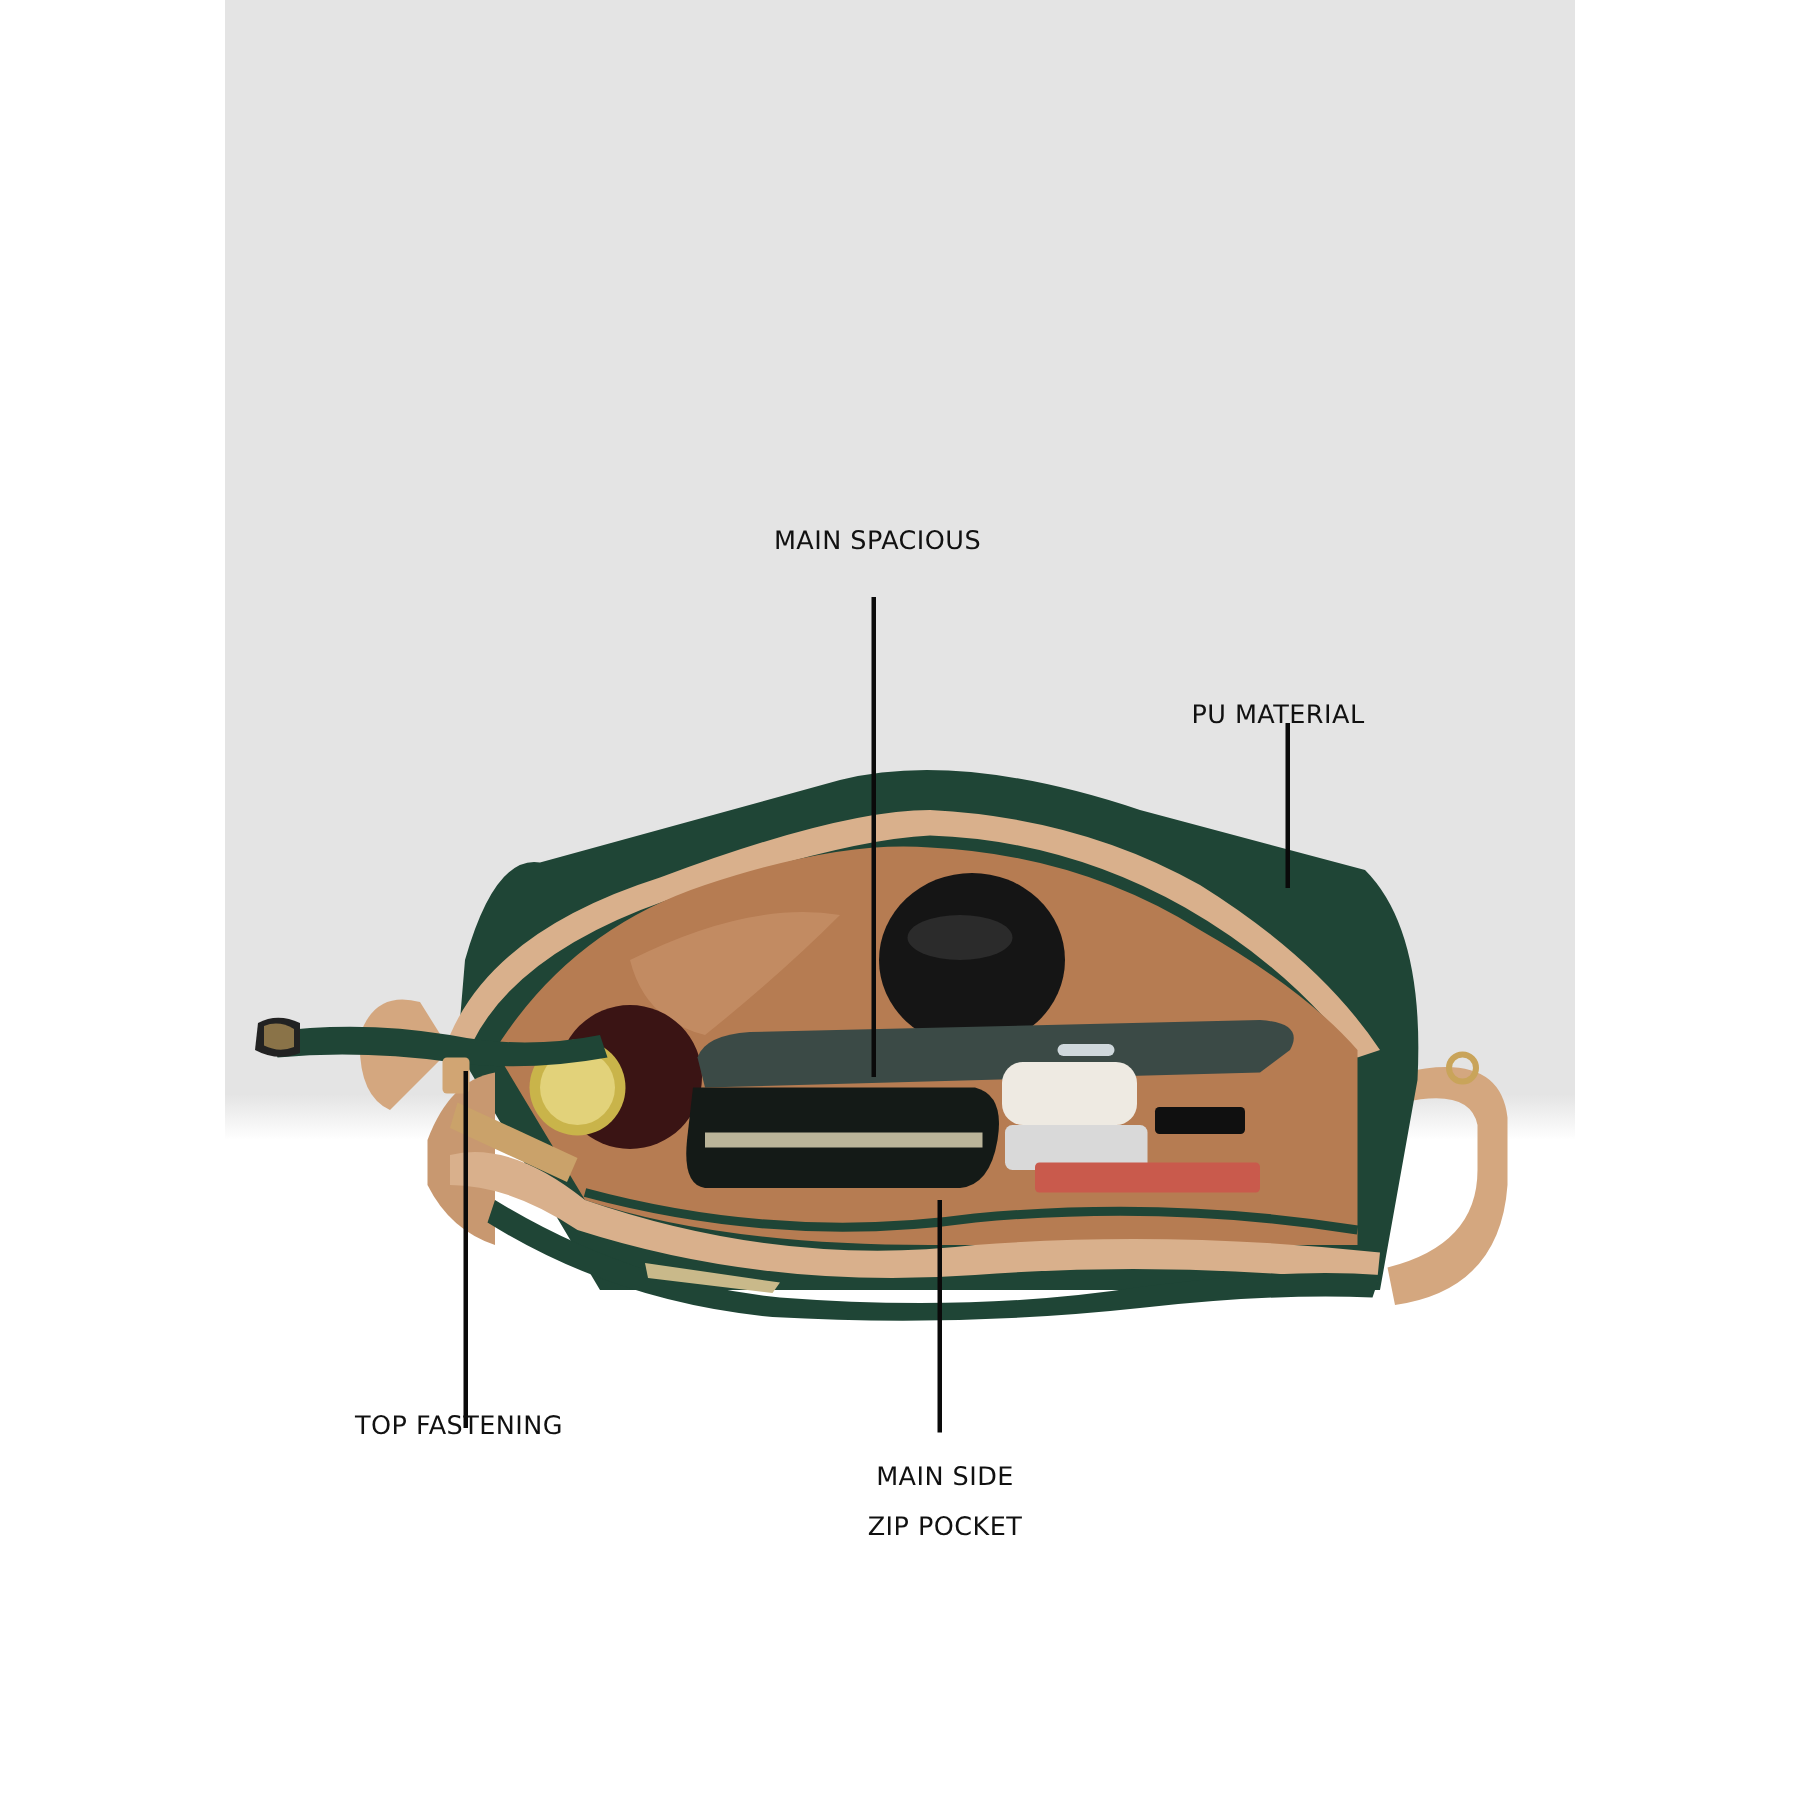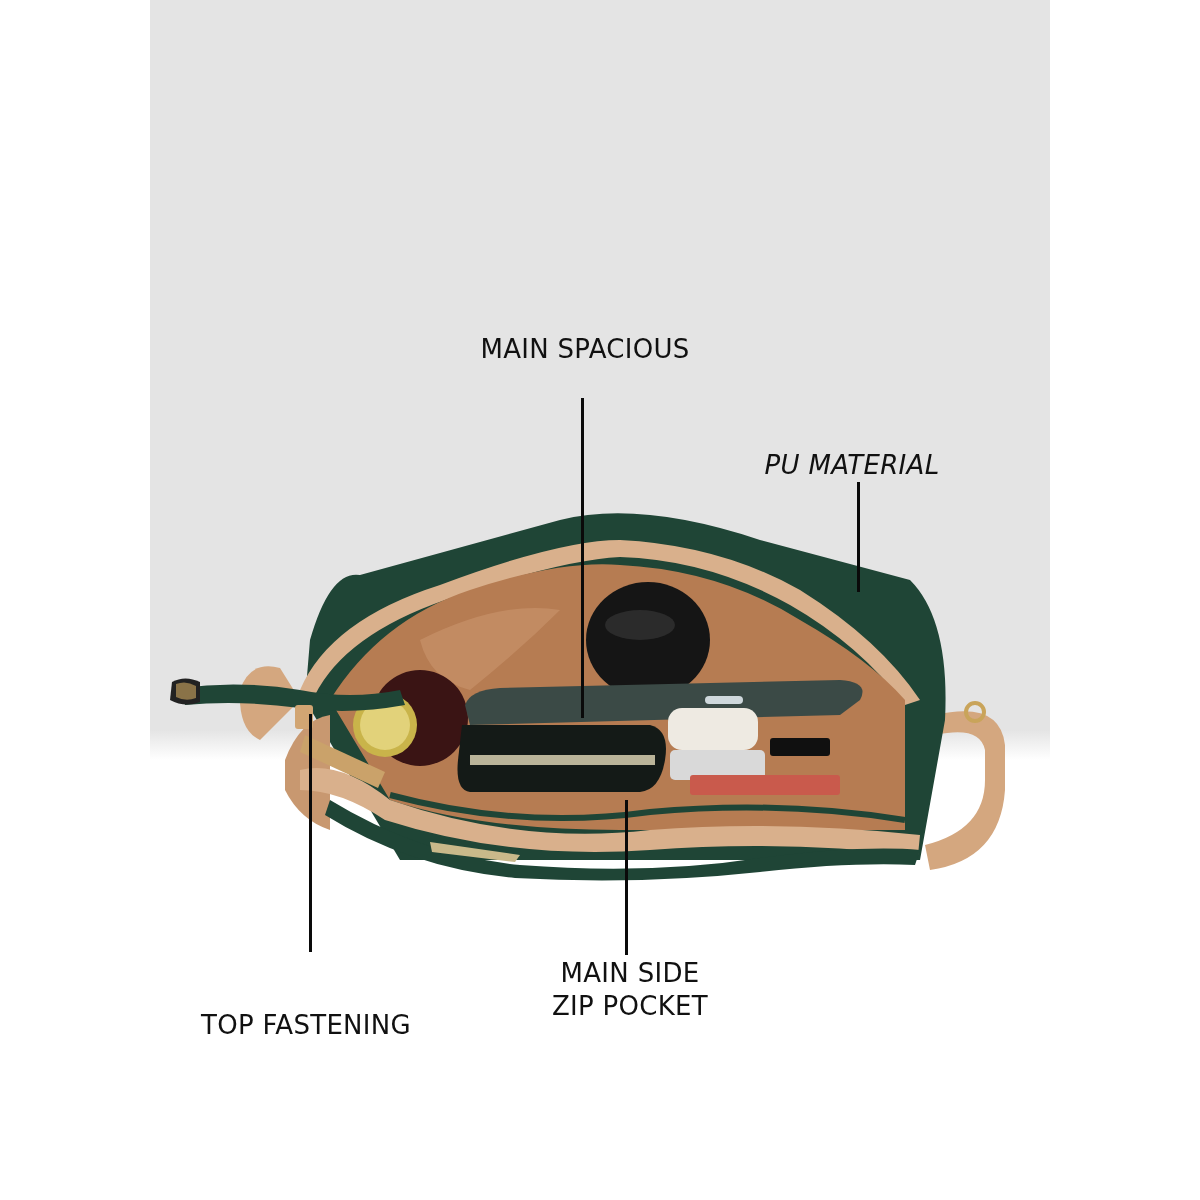--- a/index.html
+++ b/index.html
@@ -6,22 +6,22 @@
     body {
       width: 1200px; height: 1200px; position: relative; overflow: hidden;
       background: #ffffff;
       font-family: "DejaVu Sans", "Liberation Sans", sans-serif;
     }
     .panel {
       position: absolute; left: 150px; top: 0; width: 900px; height: 760px;
       background: linear-gradient(to bottom, #e4e4e4 0%, #e4e4e4 96%, #ffffff 100%);
     }
     .label {
-      position: absolute; color: #111; font-size: 26px; line-height: 33px;
-      text-align: center; letter-spacing: 0.3px; white-space: nowrap;
+      position: absolute; color: #111; font-size: 17px; line-height: 33px;
+      text-align: center; letter-spacing: 0.3px; white-space: nowrap; margin-top: 12px;
     }
     .label .line { display: block; }
     .pointer { position: absolute; width: 3px; background: #0a0a0a; }
 
     
     .bag { position: absolute; left: 0; top: 0; width: 1200px; height: 1200px; }
   </style>
 </head>
 <body>
 
@@ -76,27 +76,27 @@
   <path d="M305 735 L385 772 L378 788 L300 752 Z" fill="#caa26a"></path>
 
   <path d="M430 842 L520 855 L515 862 L432 852 Z" fill="#c9b98a"></path>
 </svg>
 
 <div class="label" style="left:470px; top:333px; width:230px;">
   <span class="line">MAIN SPACIOUS</span>
 </div>
 <div class="pointer" style="left:581px; top:398px; height:320px;"></div>
 
-<div class="label" style="left:752px; top:449px; width:200px;font-style:italic;">
+<div class="label" style="left:752px; top:449px; width:200px;">
   <span class="line">PU MATERIAL</span>
 </div>
 <div class="pointer" style="left:857px; top:482px; height:110px;"></div>
 
 <div class="pointer" style="left:309px; top:714px; height:238px;"></div>
-<div class="label" style="left:196px; top:1009px; width:220px;">
+<div class="label" style="left:196px; top:923px; width:220px;">
   <span class="line">TOP FASTENING</span>
 </div>
 
 <div class="pointer" style="left:625px; top:800px; height:155px;"></div>
 <div class="label" style="left:545px; top:957px; width:170px;">
   <span class="line">MAIN SIDE</span>
   <span class="line">ZIP POCKET</span>
 </div>
 
 </body></html>

